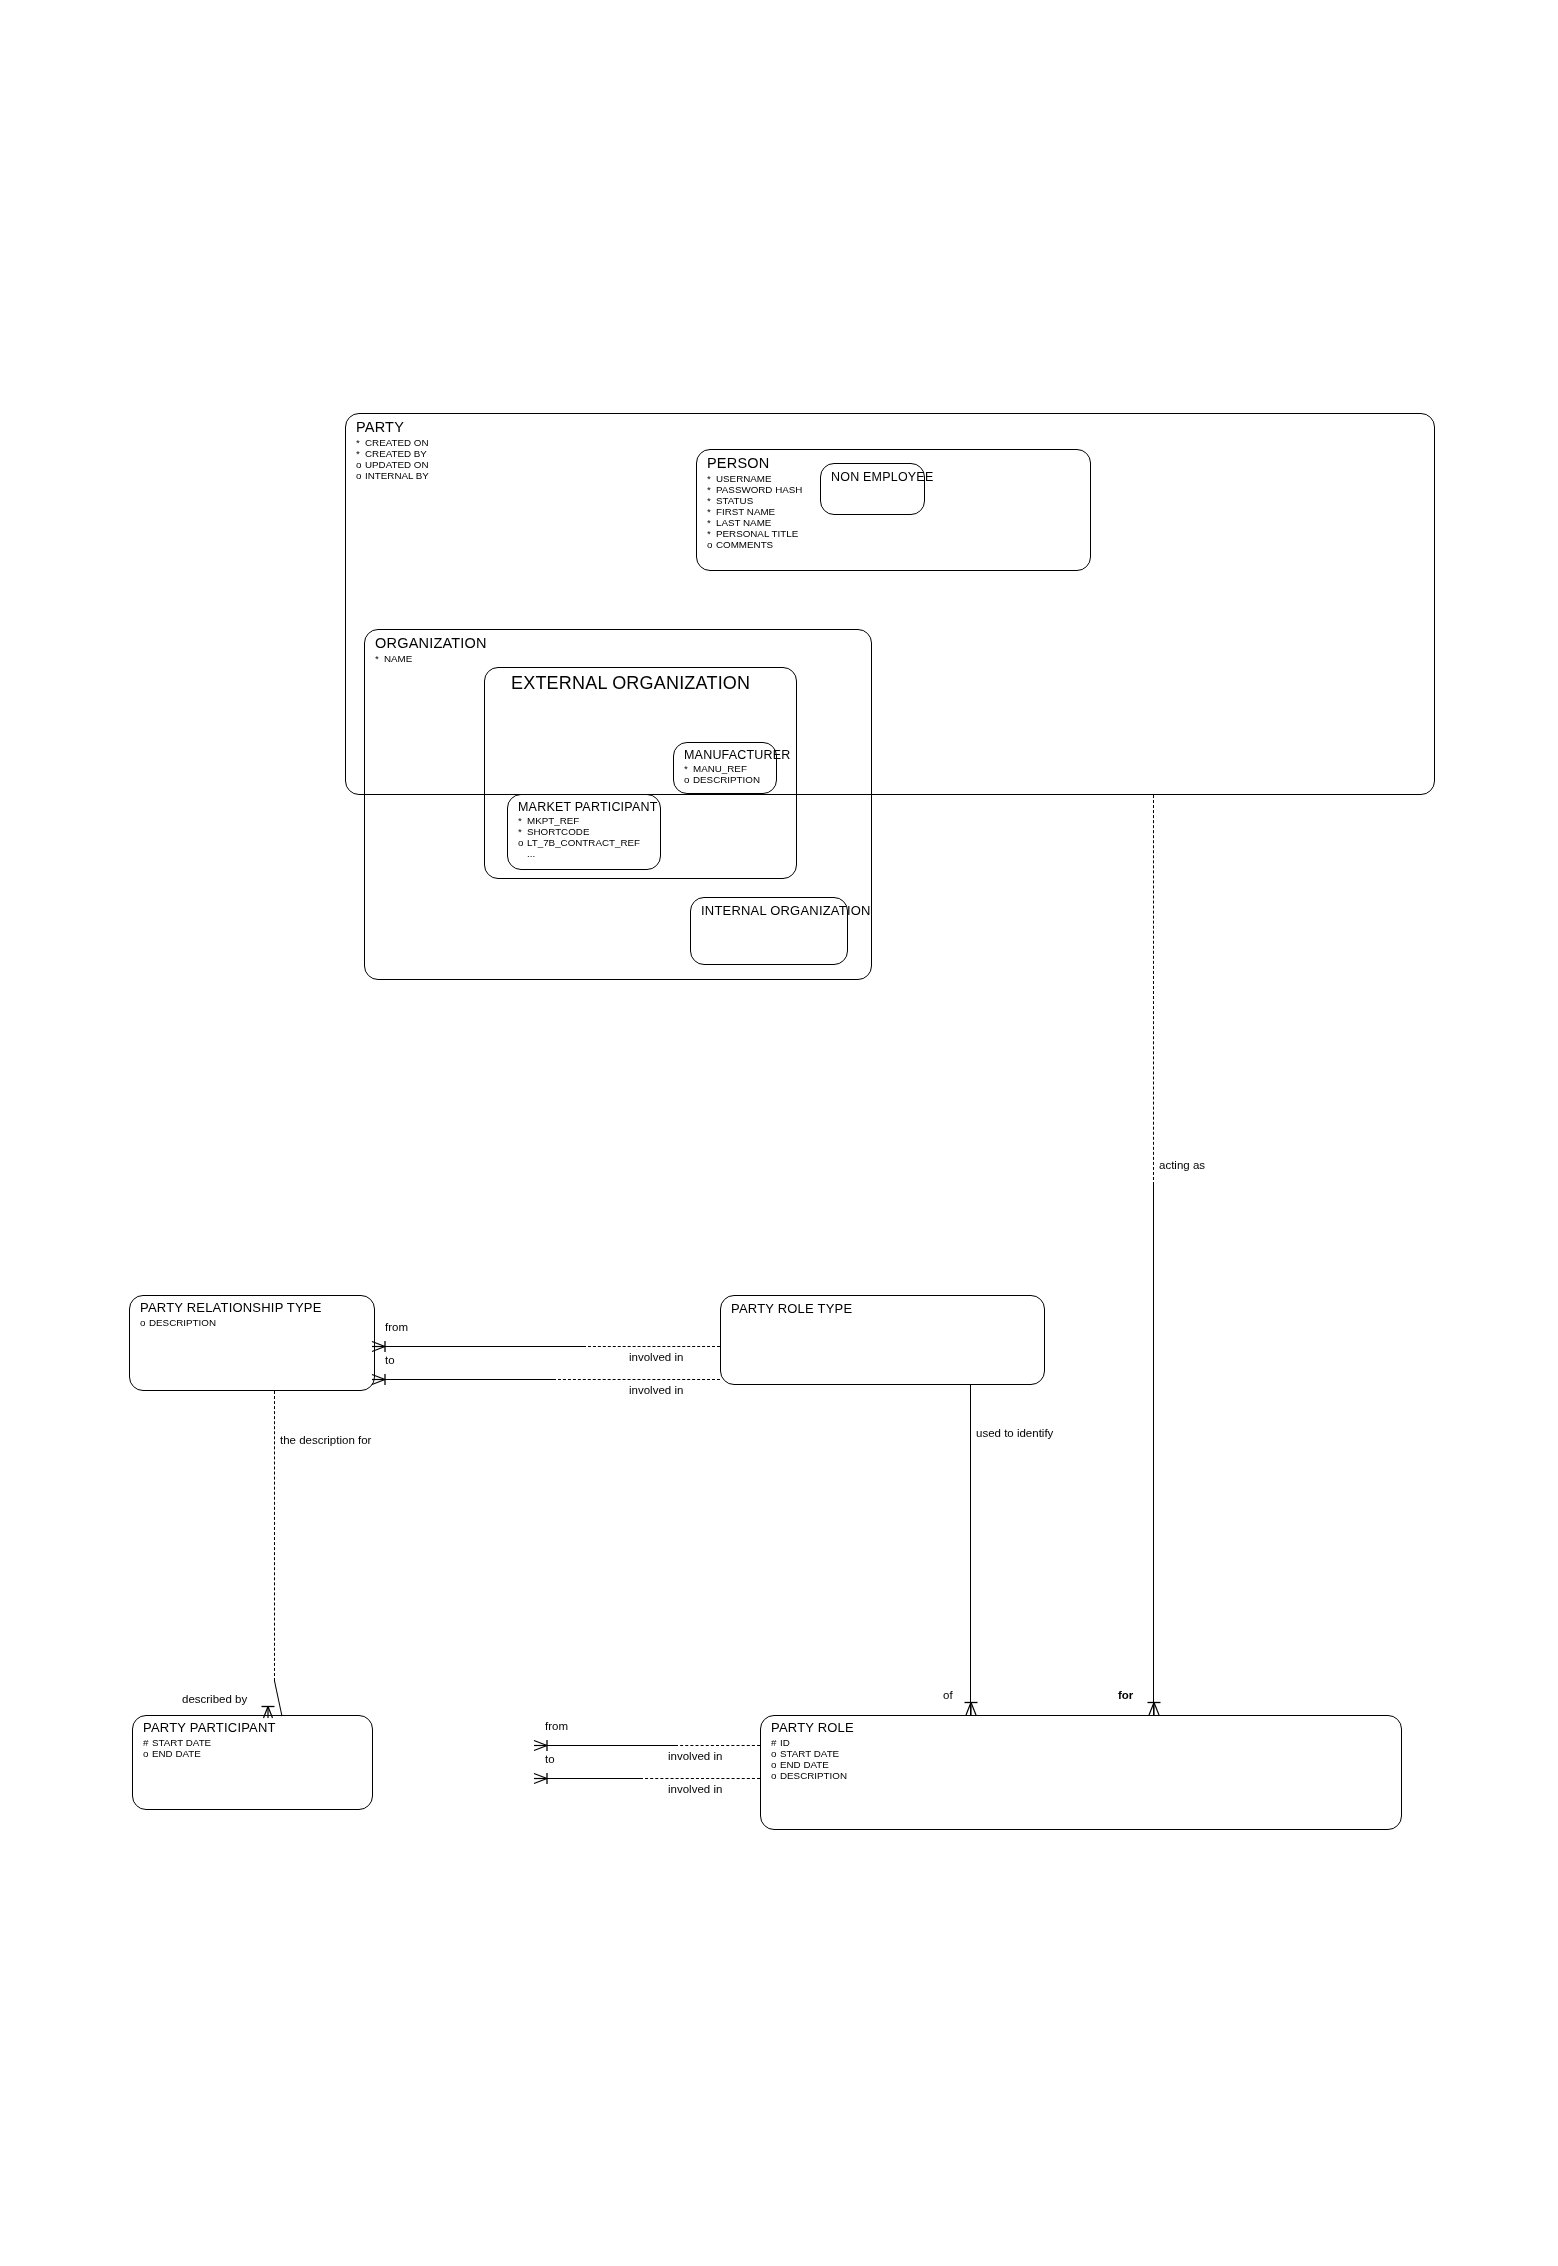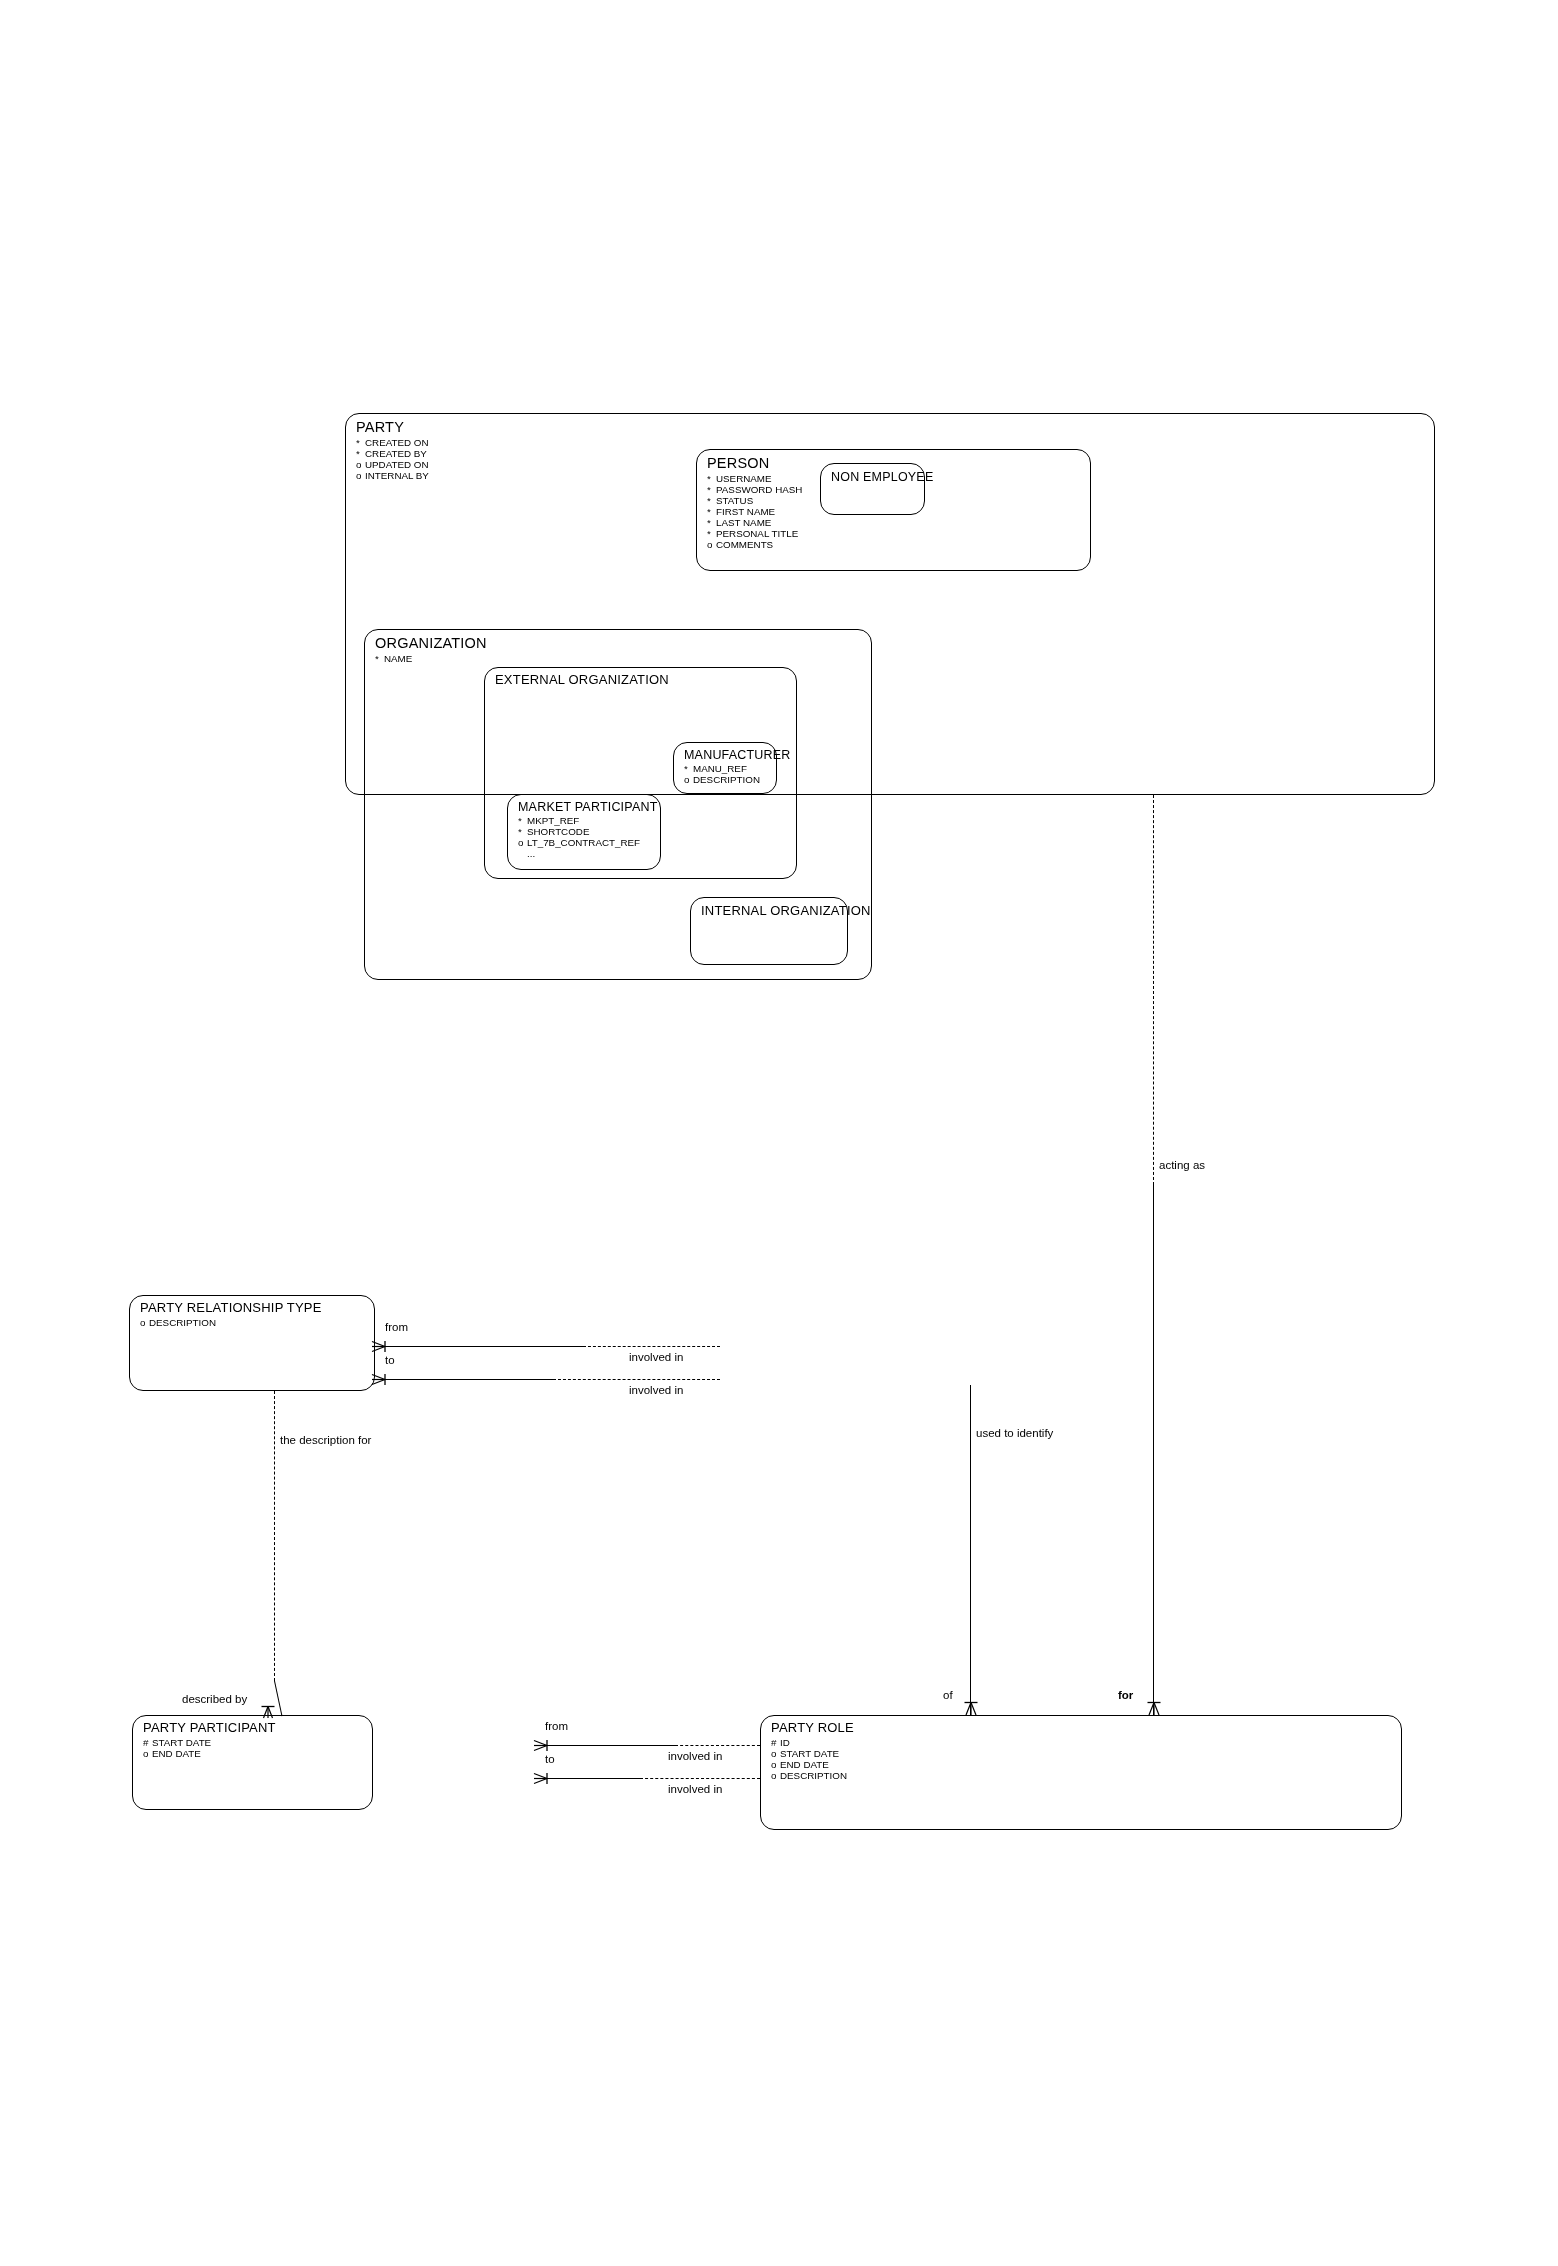--- a/index.html
+++ b/index.html
@@ -121,21 +121,21 @@
       </div>
     </div>
 
     <div class="entity" style="left:18px; top:215px; width:508px; height:351px;">
       <div class="ent-title">ORGANIZATION</div>
       <div class="attrs">
         <span class="attr"><span class="mk">*</span><span>NAME</span></span>
       </div>
 
       <div class="entity" style="left:119px; top:37px; width:313px; height:212px;">
-        <div class="ent-title" style="font-size:13px;">EXTERNAL ORGANIZATION</div>
+        <div class="ent-title" style="font-size:18px;margin-left:16px;">EXTERNAL ORGANIZATION</div>
 
         <div class="entity" style="left:188px; top:74px; width:104px; height:52px;">
           <div class="ent-title" style="font-size:12.5px;">MANUFACTURER</div>
           <div class="attrs" style="top:21px;">
             <span class="attr"><span class="mk">*</span><span>MANU_REF</span></span>
             <span class="attr"><span class="mk">o</span><span>DESCRIPTION</span></span>
           </div>
         </div>
 
         <div class="entity" style="left:22px; top:126px; width:154px; height:76px;">
@@ -155,20 +155,23 @@
     </div>
   </div>
 
   <div class="entity" style="left:129px; top:1295px; width:246px; height:96px;">
     <div class="ent-title" style="font-size:13px;">PARTY RELATIONSHIP TYPE</div>
     <div class="attrs" style="top:22px;">
       <span class="attr"><span class="mk">o</span><span>DESCRIPTION</span></span>
     </div>
   </div>
 
+  <div class="entity small" style="left:720px; top:1295px; width:325px; height:90px;">
+    <div class="ent-title" style="font-size:13px;">PARTY ROLE TYPE</div>
+  </div>
 
   <div class="entity" style="left:132px; top:1715px; width:241px; height:95px;">
     <div class="ent-title" style="font-size:13px;">PARTY PARTICIPANT</div>
     <div class="attrs" style="top:22px;">
       <span class="attr"><span class="mk">#</span><span>START DATE</span></span>
       <span class="attr"><span class="mk">o</span><span>END DATE</span></span>
     </div>
   </div>
 
   <div class="entity" style="left:760px; top:1715px; width:642px; height:115px;">

